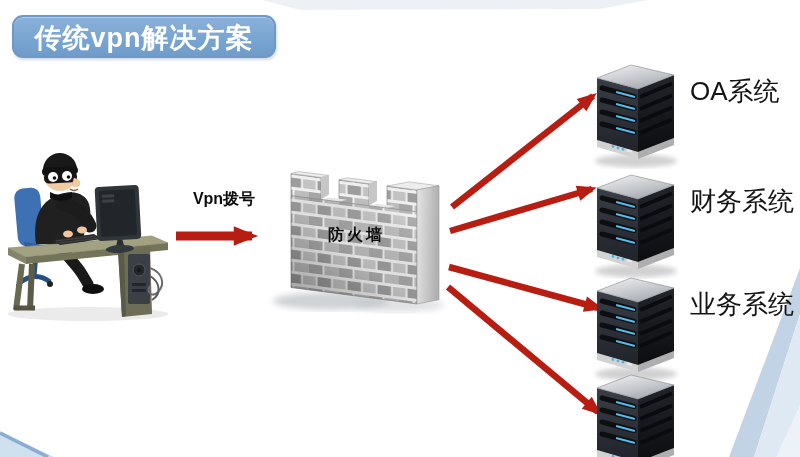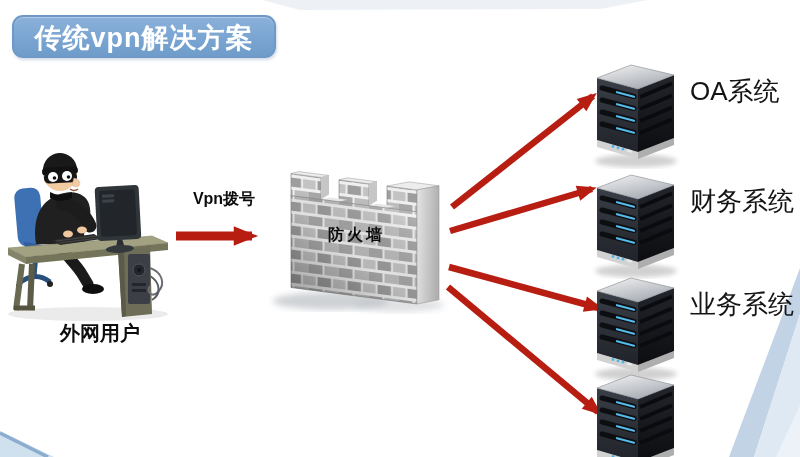--- a/index.html
+++ b/index.html
@@ -115,21 +115,20 @@
 
     <g transform="rotate(-3 116 72)">
       <rect x="94" y="44" width="44" height="54" rx="4" fill="#303539"></rect>
       <rect x="98" y="48" width="36" height="46" rx="3" fill="#22262a"></rect>
       <rect x="101" y="52" width="12" height="3" fill="#3c4247"></rect>
       <rect x="101" y="57" width="12" height="3" fill="#3c4247"></rect>
       <path d="M114,98 L119,98 L121,106 L112,106 Z" fill="#2a2e33"></path>
       <ellipse cx="116" cy="107" rx="14" ry="4" fill="#33383d"></ellipse>
     </g>
   </svg>
-  <div class="lbl user-lbl">外网用户</div>
 
   <div class="lbl vpn-lbl">Vpn拨号</div>
 
   <svg class="firewall" viewBox="0 0 176 152">
     <defs>
       <pattern id="bricks" x="0" y="1" width="30" height="24" patternUnits="userSpaceOnUse">
         <rect width="30" height="24" fill="#efefef"></rect>
         <rect x="0" y="0" width="13.5" height="9" fill="#a6a6a6"></rect>
         <rect x="15.5" y="0" width="14.5" height="9" fill="#bcbcbc"></rect>
         <rect x="0" y="12" width="6.5" height="9" fill="#c3c3c3"></rect>

